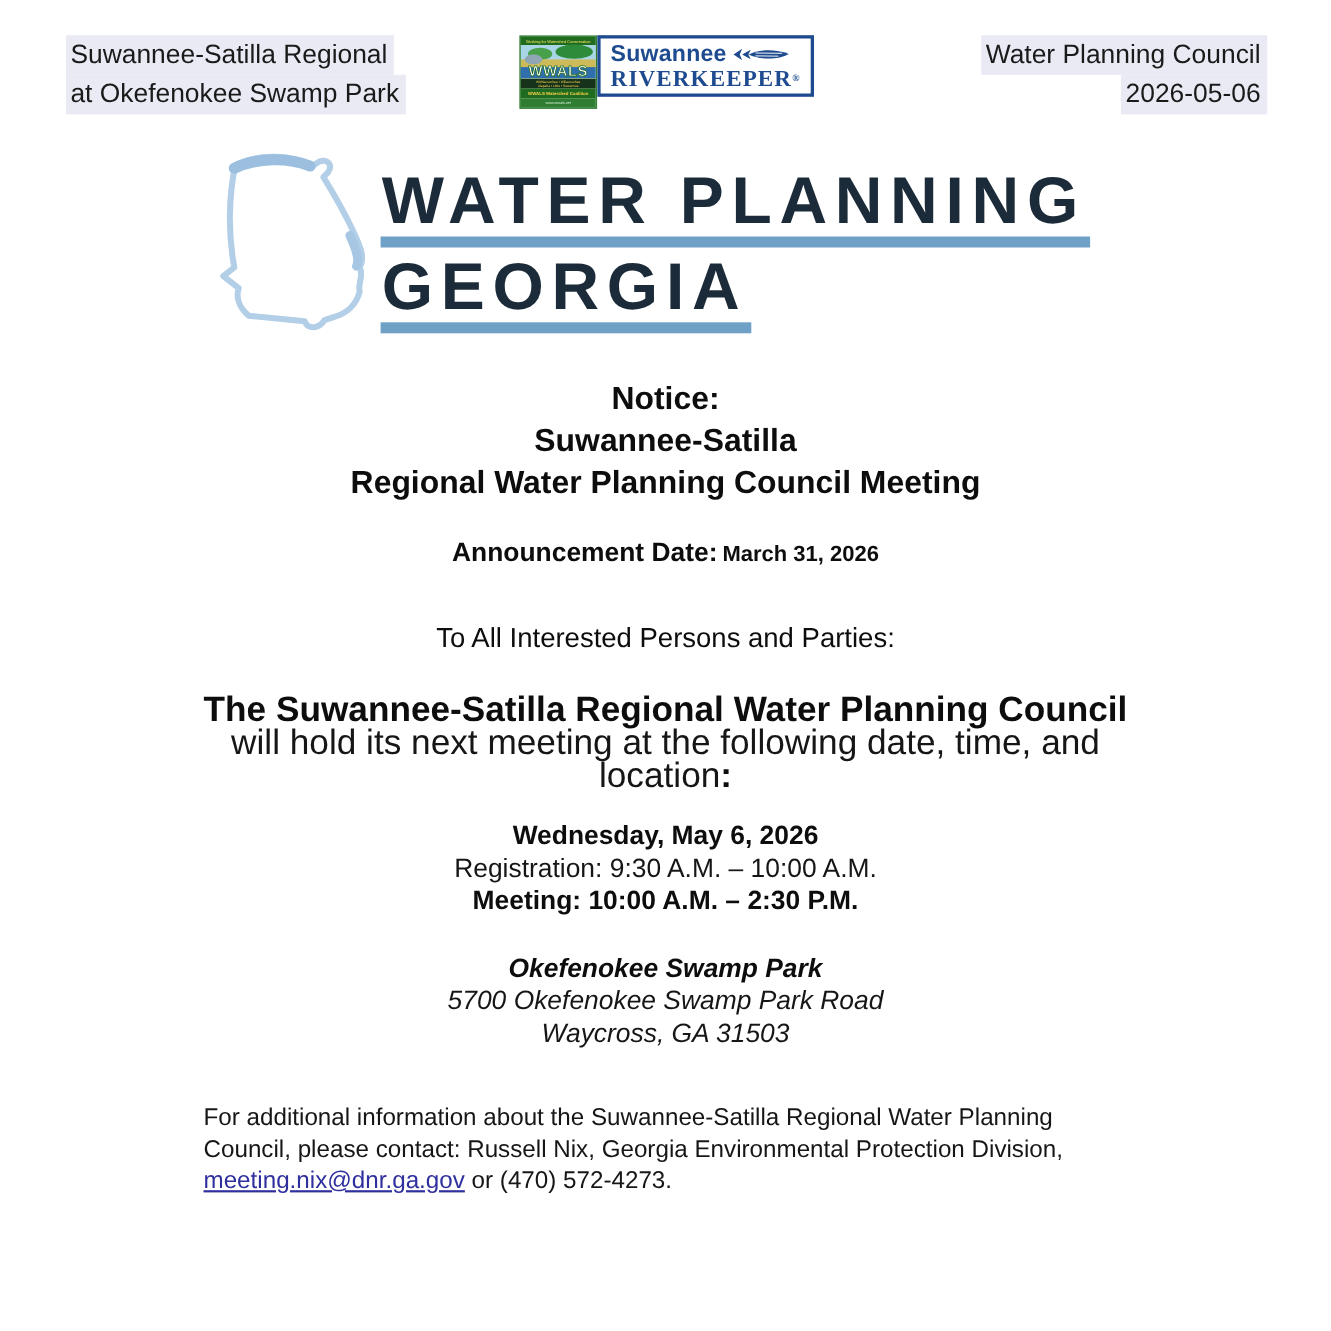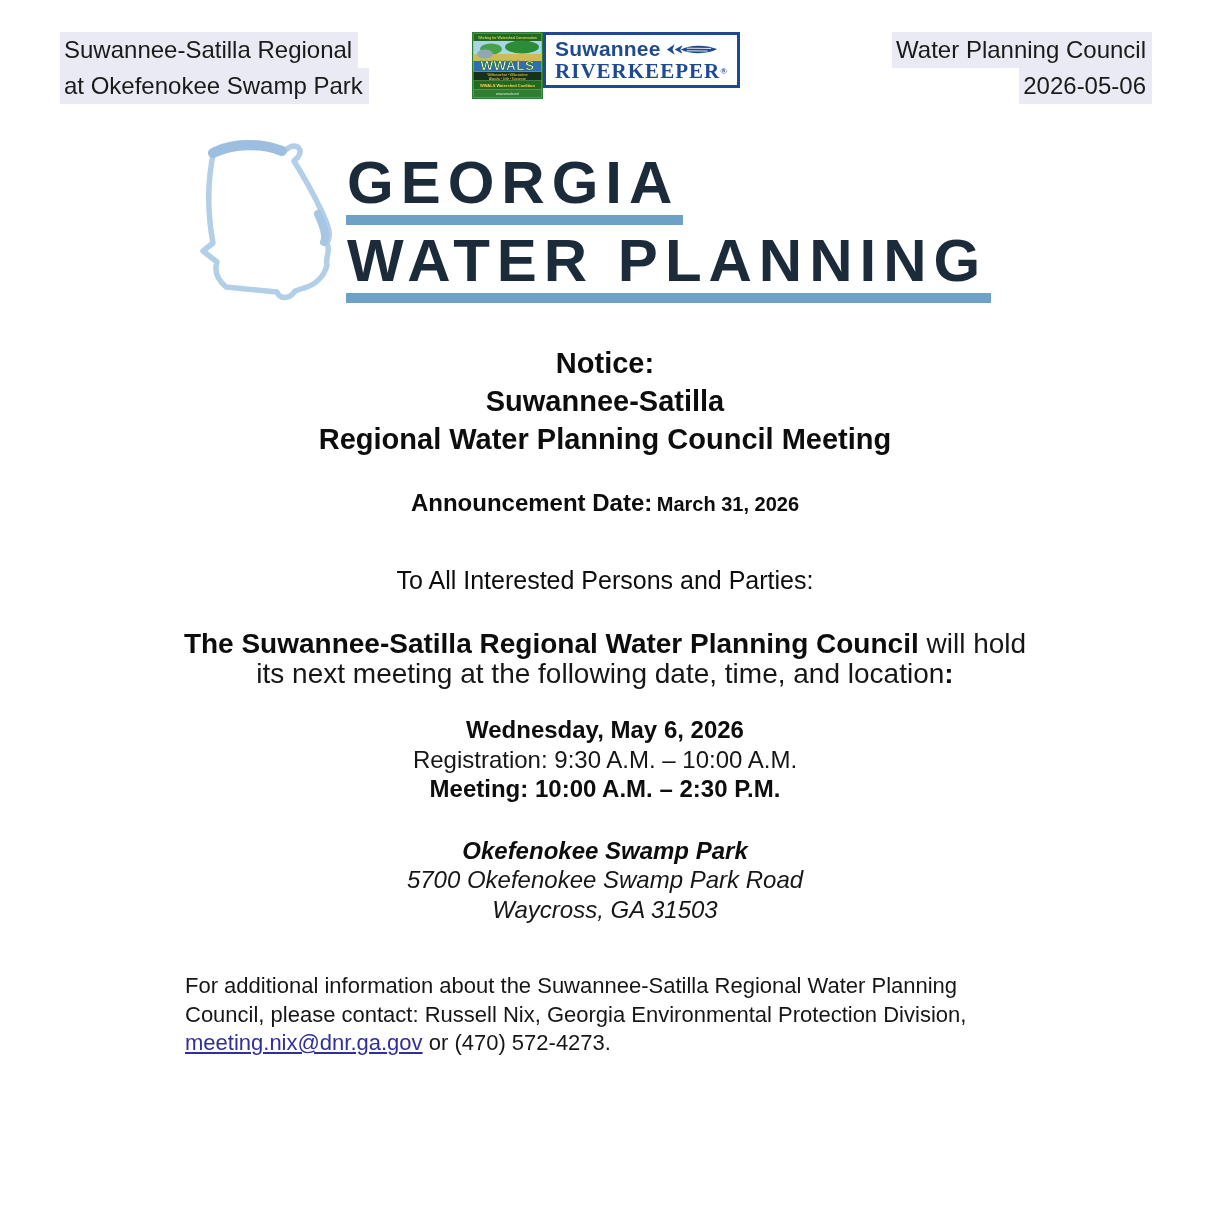--- a/index.html
+++ b/index.html
@@ -47,21 +47,21 @@
 
   
   .content { text-align:center; }
   .notice-title { margin-top:40px; font-size:29px; font-weight:700; line-height:38px; color:#0d0d0d; }
   .announce { margin-top:31px; font-weight:700; color:#0d0d0d; }
   .announce .lbl { font-size:24px; }
   .announce .val { font-size:20px; }
 
   .salutation { margin-top:49px; font-size:25px; font-weight:400; color:#0d0d0d; }
 
-  .intro { margin:34px auto 0; max-width:860px; font-size:28px; line-height:30px; color:#161616; }
+  .intro { margin:34px auto 0; max-width:860px; font-size:32px; line-height:30px; color:#161616; }
   .intro b { color:#0d0d0d; }
 
   .schedule { margin-top:26px; font-size:24px; line-height:29.5px; color:#161616; }
   .schedule .b, .location .b { font-weight:700; color:#0d0d0d; }
   .location { margin-top:32px; font-size:24px; line-height:29.5px; color:#161616;font-style:italic; }
 
   .contact {
     margin:48px 0 0 185px; width:812px; text-align:left;
     font-size:22px; line-height:28.5px; color:#161616;
   }
@@ -128,22 +128,22 @@
   <div class="brand">
     <svg width="140" height="172" viewBox="0 0 140 172" aria-hidden="true">
       <path d="M22,18 C44,7 74,9 92,19 L98,15 C106,12 111,18 106,25 L102,29
                C112,45 123,65 130,80 C136,93 140,103 135,111 C139,119 133,125 135,133
                C132,145 123,153 112,156 L103,159 C98,167 88,168 85,160 L34,155
                C26,148 22,139 25,130 L11,119 L21,111 C15,79 16,45 22,18 Z" fill="#ffffff" stroke="#b3cfe8" stroke-width="5.5" stroke-linejoin="round"></path>
       <path d="M21,21 C42,11 70,11 90,19" fill="none" stroke="#9cbfe0" stroke-width="10" stroke-linecap="round"></path>
       <path d="M126,82 C132,95 135,104 132,110" fill="none" stroke="#a6c6e4" stroke-width="8" stroke-linecap="round"></path>
     </svg>
     <div class="brand-text">
+      <span class="brand-line">WATER PLANNING</span>
       <span class="brand-line">GEORGIA</span>
-      <span class="brand-line">WATER PLANNING</span>
     </div>
   </div>
 
   <div class="content">
 
     <div class="notice-title">
       <div>Notice:</div>
       <div>Suwannee-Satilla</div>
       <div>Regional Water Planning Council Meeting</div>
     </div>

